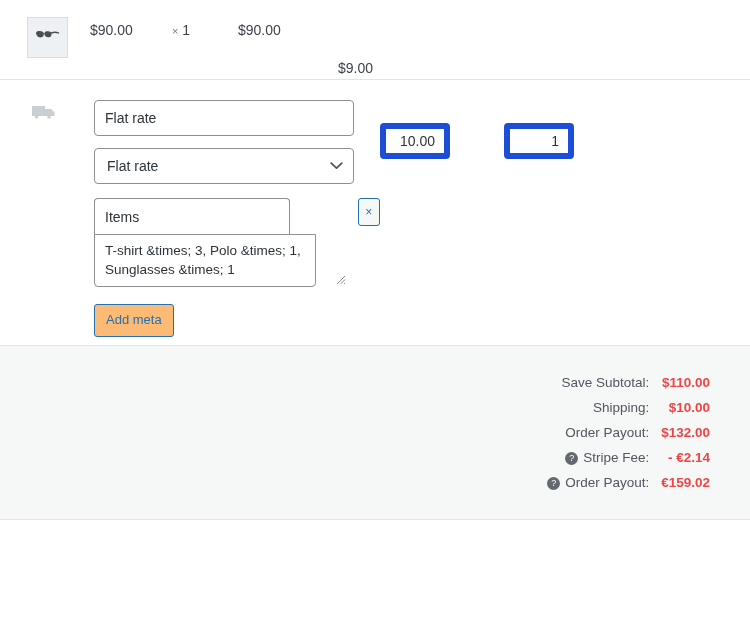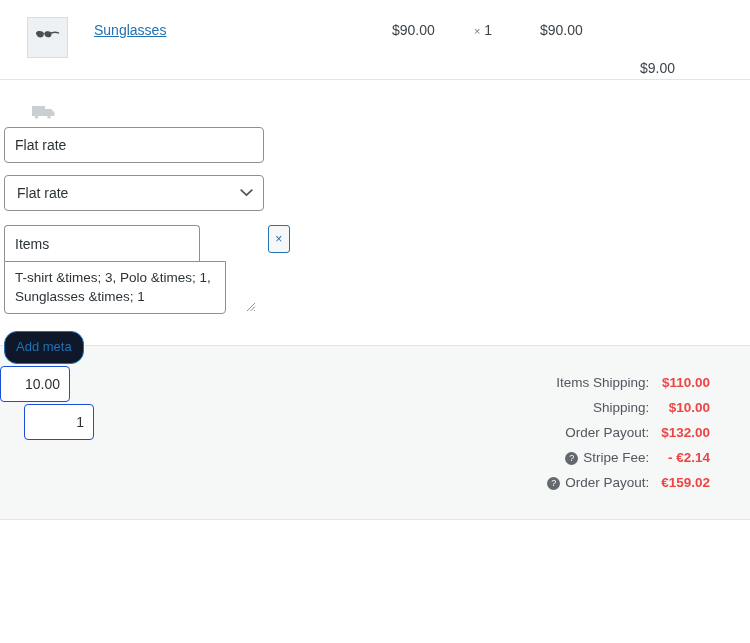--- a/index.html
+++ b/index.html
@@ -44,21 +44,20 @@
   .li-tax    { width: 110px; text-align: left; padding-top: 5px; font-size: 14px; color: #3c434a; margin-top: 38px; }
 
   
   .shipping-row {
     display: flex;
     align-items: flex-start;
     padding: 20px 0 18px 0;
     background: #fff;
     border-bottom: 1px solid #e2e4e7;
     height: 266px;
-    flex-direction: column;
   }
   .sh-icon-cell { width: 90px; padding-left: 32px; padding-top: 5px; flex: none; }
   .sh-fields { width: 290px; flex: none; padding-left: 4px; }
 
   .wp-input {
     display: block;
     width: 260px;
     height: 36px;
     padding: 6px 10px;
     border: 1px solid #8c8f94;
@@ -126,44 +125,45 @@
     color: #2271b1;
     font-size: 12px;
     line-height: 1;
     cursor: pointer;
     display: flex; align-items: center; justify-content: center;
     font-family: "Liberation Sans", sans-serif;
   }
   .btn-secondary {
     display: inline-block;
     border: 1px solid #2271b1;
-    border-radius: 13px;
-    background: #0f172a;
+    border-radius: 3px;
+    background: #fdba74;
     color: #2271b1;
     font-size: 13px;
     padding: 6px 11px 7px;
     line-height: 1.4;
     cursor: pointer;
     font-family: "Liberation Sans", sans-serif;
     white-space: nowrap;
   }
   .add-meta-wrap { margin-top: 14px; }
 
   .sh-total-cell { width: 100px; flex: none; padding-top: 2px; }
   .sh-qty-cell   { width: 115px; flex: none; padding-top: 2px; padding-left: 24px;}
   .num-input {
     width: 70px; height: 36px;
     padding: 6px 9px;
-    border: 1px solid #1d4ed8;
+    border: 6px solid #1d4ed8;
     border-radius: 4px;
     font-size: 14px; color: #2c3338;
     text-align: right;
     background: #fff;
     outline: none;
     font-family: "Liberation Sans", sans-serif;
+    margin-top: 21px;
   }
 
   
   .totals-area {
     background: #f6f7f7;
     padding: 24px 0 24px 0;
     border-bottom: 1px solid #e2e4e7;
   }
   .totals-table { width: 100%; border-collapse: collapse; }
   .totals-table td { padding: 5px 0; vertical-align: middle; }
@@ -243,23 +243,20 @@
         <span>
           <svg width="25" height="14" viewBox="0 0 25 14" aria-hidden="true">
             <path d="M1 4.2 C1 2.6 2.4 2 4.6 2 C7.3 2 8.6 2.9 8.8 4.6 C9.0 6.6 8.0 8.4 5.7 8.4 C3.2 8.4 1.6 7.0 1 4.2 Z" fill="#4b4f55"></path>
             <path d="M9.4 4.4 C9.6 2.8 11.0 2.2 13.0 2.3 C15.4 2.4 16.5 3.4 16.5 5.2 C16.5 7.1 15.3 8.5 13.2 8.3 C11.0 8.1 9.2 6.6 9.4 4.4 Z" fill="#4b4f55"></path>
             <path d="M8.7 4.0 L9.6 4.0 L9.6 4.9 L8.7 4.9 Z" fill="#4b4f55"></path>
             <path d="M16.4 4.0 C18.6 3.2 20.6 3.0 23.4 3.9" stroke="#4b4f55" stroke-width="1.5" fill="none" stroke-linecap="round"></path>
           </svg>
         </span>
       </div>
     </div>
-    <div class="li-name-cell">
-      <a href="#">Sunglasses</a>
-    </div>
     <div class="li-cost">$90.00</div>
     <div class="li-qty">
       <span class="x">×</span>
       <span>1</span>
     </div>
     <div class="li-total">$90.00</div>
     <div class="li-tax">$9.00</div>
   </div>
 
   <div class="shipping-row">
@@ -309,21 +306,21 @@
     </div>
     <div class="sh-qty-cell">
       <input class="num-input" type="text" value="1" style="">
     </div>
   </div>
 
   <div class="totals-area">
     <table class="totals-table">
       <tbody>
           <tr>
-            <td class="tot-label"><span>Items Shipping:</span></td>
+            <td class="tot-label"><span>Save Subtotal:</span></td>
             <td class="tot-value">$110.00</td>
           </tr>
           <tr>
             <td class="tot-label"><span>Shipping:</span></td>
             <td class="tot-value">$10.00</td>
           </tr>
           <tr>
             <td class="tot-label"><span>Order Payout:</span></td>
             <td class="tot-value">$132.00</td>
           </tr>

